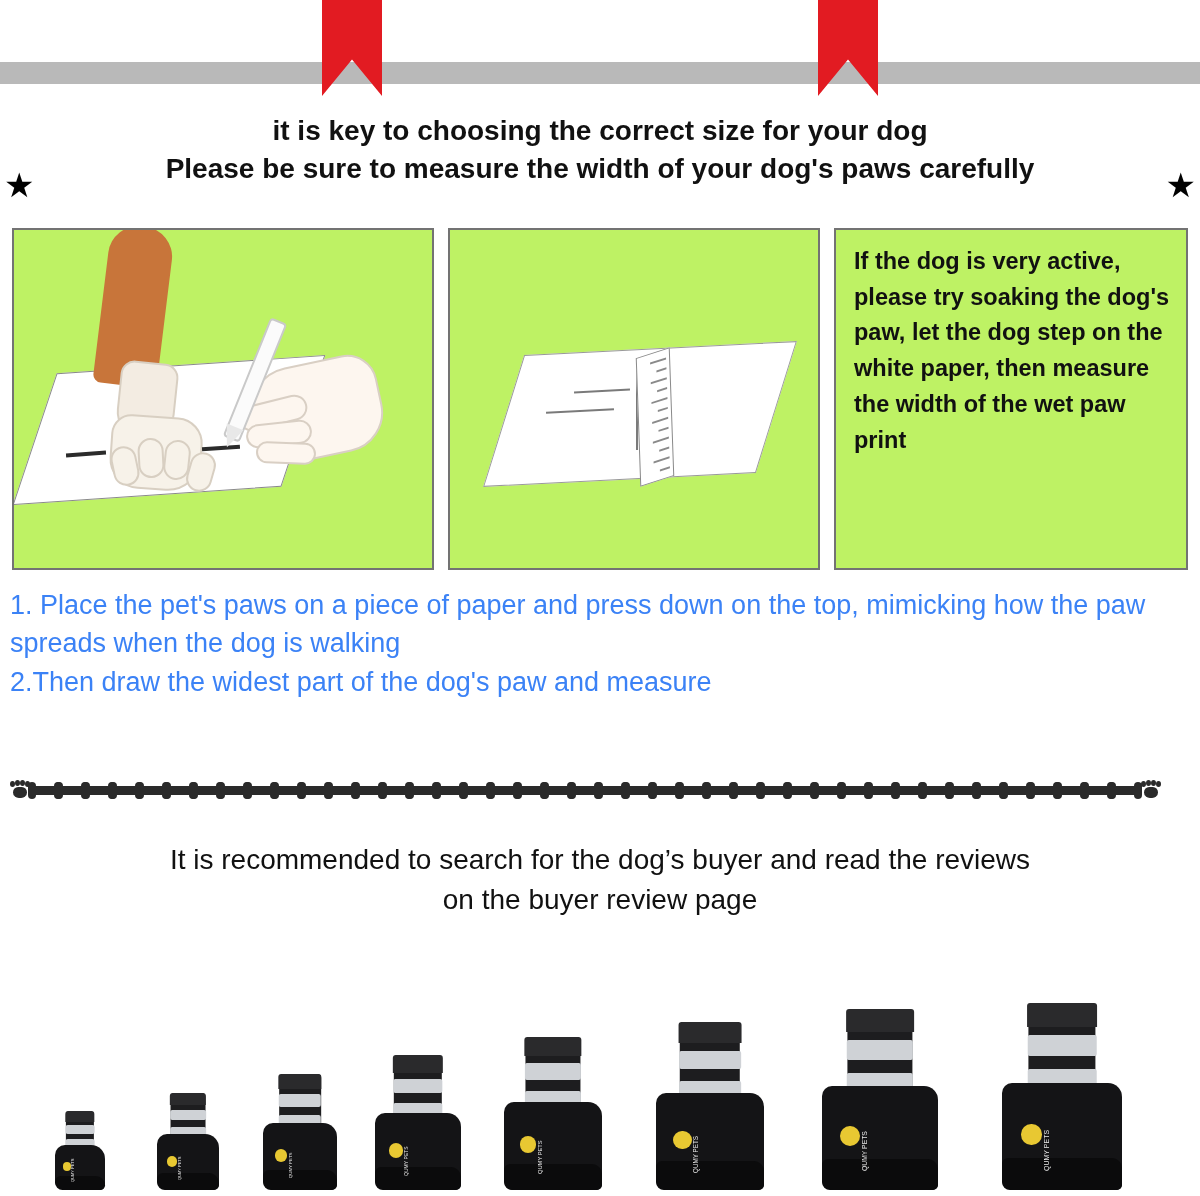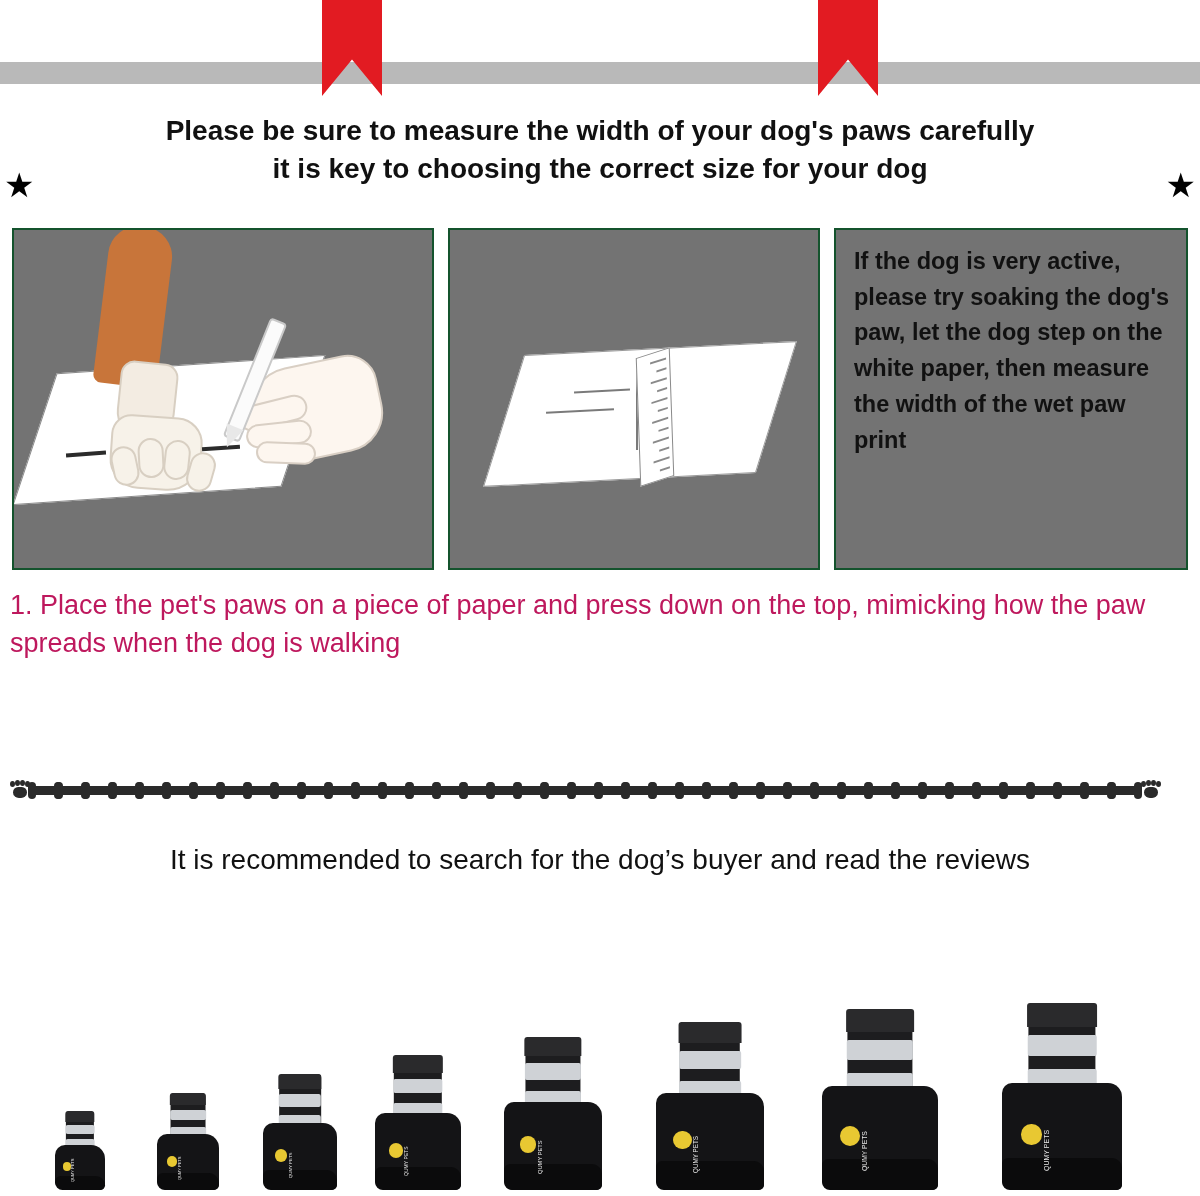--- a/index.html
+++ b/index.html
@@ -74,22 +74,22 @@
 
   
   .panels {
     position: absolute;
     left: 12px; top: 228px;
     width: 1176px; height: 342px;
     display: flex;
     gap: 14px;
   }
   .panel {
-    border: 2px solid #14532d;
-    background: #737373;
+    border: 2px solid #737373;
+    background: #bef264;
     position: relative;
     overflow: hidden;
   }
   .panel-a { width: 422px; }
   .panel-b { width: 372px; }
   .panel-c { width: 354px; padding: 14px 14px 10px 18px; }
 
   .panel-c-text {
     font-size: 23.5px;
     font-weight: bold;
@@ -219,21 +219,21 @@
   .ml1 { left: 96px; top: 180px; width: 68px; transform: rotate(-3deg); }
   .ml2 { left: 124px; top: 160px; width: 56px; transform: rotate(-3deg); }
   .ml-v { left: 186px; top: 140px; width: 1.8px; height: 80px; background: #7a7a7a; position: absolute; }
 
   
   .steps {
     position: absolute;
     left: 10px; top: 586px;
     width: 1182px;
     font-size: 27px;
-    color: #be185d;
+    color: #3b82f6;
     line-height: 1.42;
     font-family: "Liberation Sans", sans-serif;
   }
 
   
   .divider {
     position: absolute;
     left: 8px; top: 776px;
     width: 1184px; height: 28px;
     display: flex;
@@ -353,22 +353,22 @@
 
 <div id="page">
 
   <div class="banner-strip"></div>
   <div class="ribbon">
     <div class="ribbon-tail-l"></div>
     <div class="ribbon-tail-r"></div>
   </div>
 
   <div class="headline">
+    <div>it is key to choosing the correct size for your dog</div>
     <div>Please be sure to measure the width of your dog's paws carefully</div>
-    <div>it is key to choosing the correct size for your dog</div>
   </div>
   <span class="star star-l">★</span>
   <span class="star star-r">★</span>
 
   <div class="panels">
 
     <div class="panel panel-a">
       <div class="paper-a"></div>
       <div class="leg"></div>
       <div class="leg-lower"></div>
@@ -408,20 +408,21 @@
       </div>
     </div>
 
     <div class="panel panel-c">
       <div class="panel-c-text">If the dog is very active, please try soaking the dog's paw, let the dog step on the white paper, then measure the width of the wet paw print</div>
     </div>
   </div>
 
   <div class="steps">
     <div>1. Place the pet's paws on a piece of paper and press down on the top, mimicking how the paw spreads when the dog is walking</div>
+    <div>2.Then draw the widest part of the dog's paw and measure</div>
   </div>
 
   <div class="divider" id="bone-divider">
       <div class="paw-deco">
         <div class="pd-toe" style="left: 0px; top: 1px;"></div>
         <div class="pd-toe" style="left: 5px; top: 0px;"></div>
         <div class="pd-toe" style="left: 10px; top: 0px;"></div>
         <div class="pd-toe" style="left: 15px; top: 1px;"></div>
       </div>
       <div class="bone"></div>
@@ -468,20 +469,21 @@
       <div class="paw-deco">
         <div class="pd-toe" style="left: 0px; top: 1px;"></div>
         <div class="pd-toe" style="left: 5px; top: 0px;"></div>
         <div class="pd-toe" style="left: 10px; top: 0px;"></div>
         <div class="pd-toe" style="left: 15px; top: 1px;"></div>
       </div>
     </div>
 
   <div class="recommend">
     <div>It is recommended to search for the dog’s buyer and read the reviews</div>
+    <div>on the buyer review page</div>
   </div>
 
   <div class="boots" id="boots-row">
       <div class="boot" style="width: 50.4px; height: 90.3px; left: 54.8px;">
         <div class="boot-shaft" style="width:28.224px;height:50.568000000000005px;bottom:27.993px;"></div>
         <div class="boot-top-band" style="width:29.35296px;height:10.113600000000002px;bottom:68.4474px;"></div>
         <div class="boot-band" style="width:28.78848px;height:8.596560000000002px;bottom:56.311080000000004px;"></div>
         <div class="boot-band" style="width:28.78848px;height:7.5852px;bottom:43.163399999999996px;"></div>
         <div class="boot-foot" style="width:50.4px;height:45.15px;"></div>
         <div class="boot-sole" style="width:50.4px;height:13.545px;"></div>

